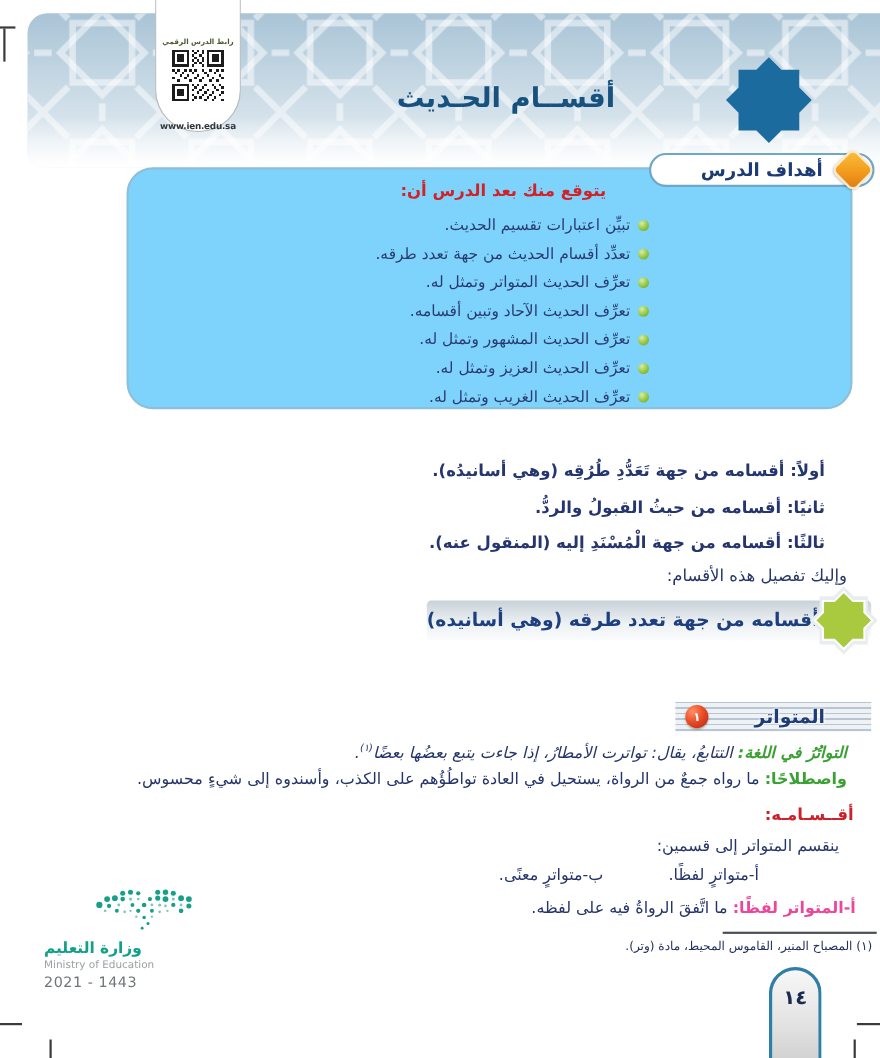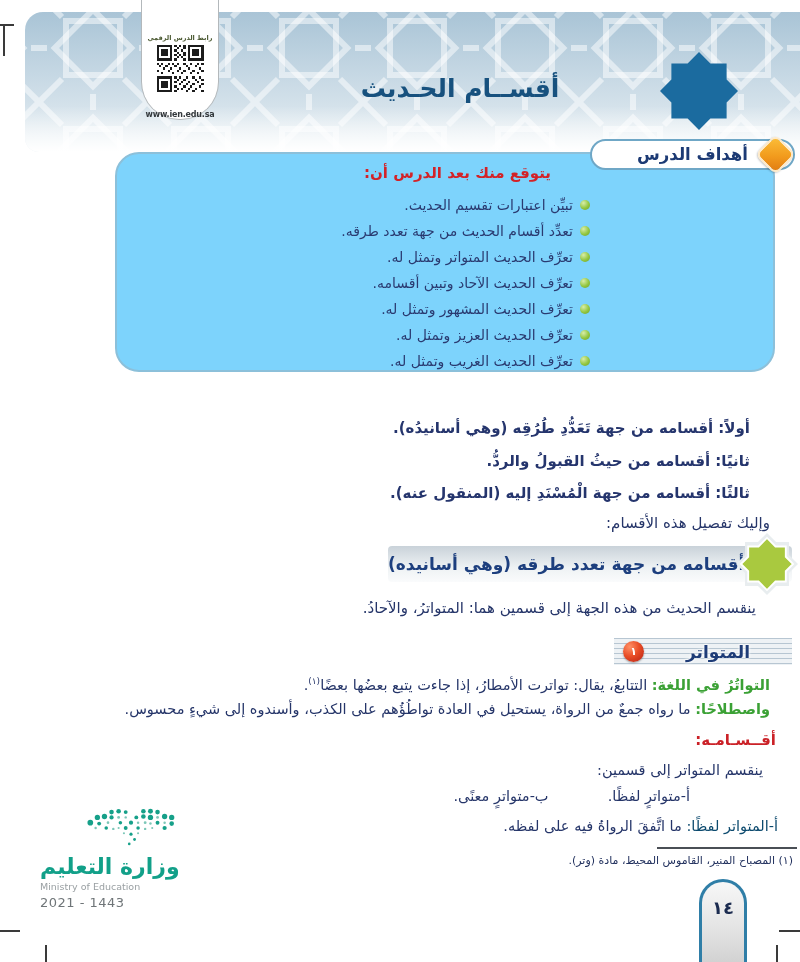--- a/index.html
+++ b/index.html
@@ -67,21 +67,21 @@
   .obj-list li::before {
     content:""; position:absolute; right:0; top:5px; width:10px; height:10px;
     border-radius:50%;
     background:radial-gradient(circle at 35% 30%, #d8eda9 0%, #93c63f 55%, #6f9e2d 100%);
   }
   
   .ar { position:absolute; direction:rtl; color:#253569; font-size:15px; line-height:18px; white-space:nowrap; }
   .lead { font-weight:bold; color:#2b3f8e; }
   .b-navy { font-weight:bold; color:#25356d; }
   .kw-green { font-weight:bold; color:#3ba135; }
-  .kw-blue  { font-weight:normal; color:#0c4a6e; }
+  .kw-blue  { font-weight:bold; color:#ec4899; }
   .kw-red   { font-weight:bold; color:#cb2127; }
   sup.fnref { font-size:9px; color:#253569; }
   
   .section-bar {
     position:absolute; left:388px; right:8px; top:546px; height:36px; z-index:2;
     background:linear-gradient(180deg,#c9d2d9 0%,#eef2f4 60%,#fafbfc 100%);
     border-radius:4px;
     display:flex; align-items:center; justify-content:flex-end;
     direction:rtl; padding-right:60px;
   }
@@ -103,21 +103,21 @@
   .topic-bar .topic-title {
     flex:1; text-align:center; font-size:17px; font-weight:bold; color:#1e3c77;
     direction:rtl; text-shadow:0 0 3px #ffffff, 0 0 3px #ffffff;
   }
   
   .fn-rule { position:absolute; left:657px; top:847px; width:140px; height:2px; background:#4a4f55; }
   .footnote { top:854px; right:7px; font-size:11px; line-height:14px; color:#22315e; }
   
   .ministry { position:absolute; left:40px; top:804px; width:150px; z-index:2; }
   .ministry .dots { display:block; margin-left:45px; }
-  .ministry .m-ar { font-size:22px; font-weight:bold; color:#12a089; direction:rtl; text-align:left; margin-top:2px; letter-spacing:-0.5px; }
+  .ministry .m-ar { font-size:14px; font-weight:bold; color:#12a089; direction:rtl; text-align:left; margin-top:2px; letter-spacing:-0.5px; }
   .ministry .m-en { font-size:9.5px; color:#9aa0a3; margin-top:2px; }
   .ministry .m-yr { font-size:13px; color:#6f7578; margin-top:3px; letter-spacing:0.5px; }
   
   .arch {
     position:absolute; left:699px; top:879px; width:48px; height:83px;
     border:3px solid #2f7ea7; border-bottom:none; border-radius:24px 24px 0 0;
     background:linear-gradient(180deg,#f7f7f7 0%,#e3e3e3 60%,#d2d2d2 100%);
     text-align:center;
   }
   .arch .pnum { margin-top:15px; font-size:18px; font-weight:bold; color:#1b2b4f; }
@@ -195,28 +195,27 @@
   <div class="ar b-navy" style="top:484px; right:50px;">ثالثًا: أقسامه من جهة الْمُسْنَدِ إليه (المنقول عنه).</div>
   <div class="ar" style="top:514px; right:30px;">وإليك تفصيل هذه الأقسام:</div>
 
   <div class="section-bar">
     <span class="title">أولاً: أقسامه من جهة تعدد طرقه (وهي أسانيده)</span>
     <svg class="star8" viewBox="0 0 100 100">
       <polygon fill="#e8edef" points="100,50 85.4,64.6 85.4,85.4 64.6,85.4 50,100 35.4,85.4 14.6,85.4 14.6,64.6 0,50 14.6,35.4 14.6,14.6 35.4,14.6 50,0 64.6,14.6 85.4,14.6 85.4,35.4"></polygon>
       <polygon fill="#a9c93f" stroke="#ffffff" stroke-width="3" points="92,50 80.3,61.7 80.3,78.3 63.7,78.3 50,92 36.3,78.3 19.7,78.3 19.7,61.7 8,50 19.7,38.3 19.7,21.7 36.3,21.7 50,8 63.7,21.7 80.3,21.7 80.3,38.3"></polygon>
     </svg>
   </div>
-  <div class="ar" style="top:599px; right:44px;">ينقسم الحديث من هذه الجهة إلى قسمين هما: المتواترُ، والآحادُ.</div>
 
   <div class="topic-bar">
     <span class="num-bubble">١</span>
     <span class="topic-title">المتواتر</span>
   </div>
 
-  <div class="ar" style="top:672px; right:30px; font-size:14.5px;">
+  <div class="ar" style="top:672px; right:30px; font-size:14.5px;font-style:italic;">
     <span class="kw-green">التواتُرُ في اللغة:</span><span> التتابعُ، يقال: تواترت الأمطارُ، إذا جاءت يتبع بعضُها بعضًا</span><sup class="fnref">(١)</sup><span>.</span>
   </div>
   <div class="ar" style="top:700px; right:30px; font-size:14.5px;">
     <span class="kw-green">واصطلاحًا:</span><span> ما رواه جمعٌ من الرواة، يستحيل في العادة تواطُؤُهم على الكذب، وأسندوه إلى شيءٍ محسوس.</span>
   </div>
   <div class="ar kw-red" style="top:731px; right:24px;">أقــسـامـه:</div>
   <div class="ar" style="top:761px; right:37px; font-size:14.5px;">ينقسم المتواتر إلى قسمين:</div>
 
   <div class="ar" style="top:787px; right:110px; font-size:14.5px;">
     <span>أ-متواترٍ لفظًا.</span>

